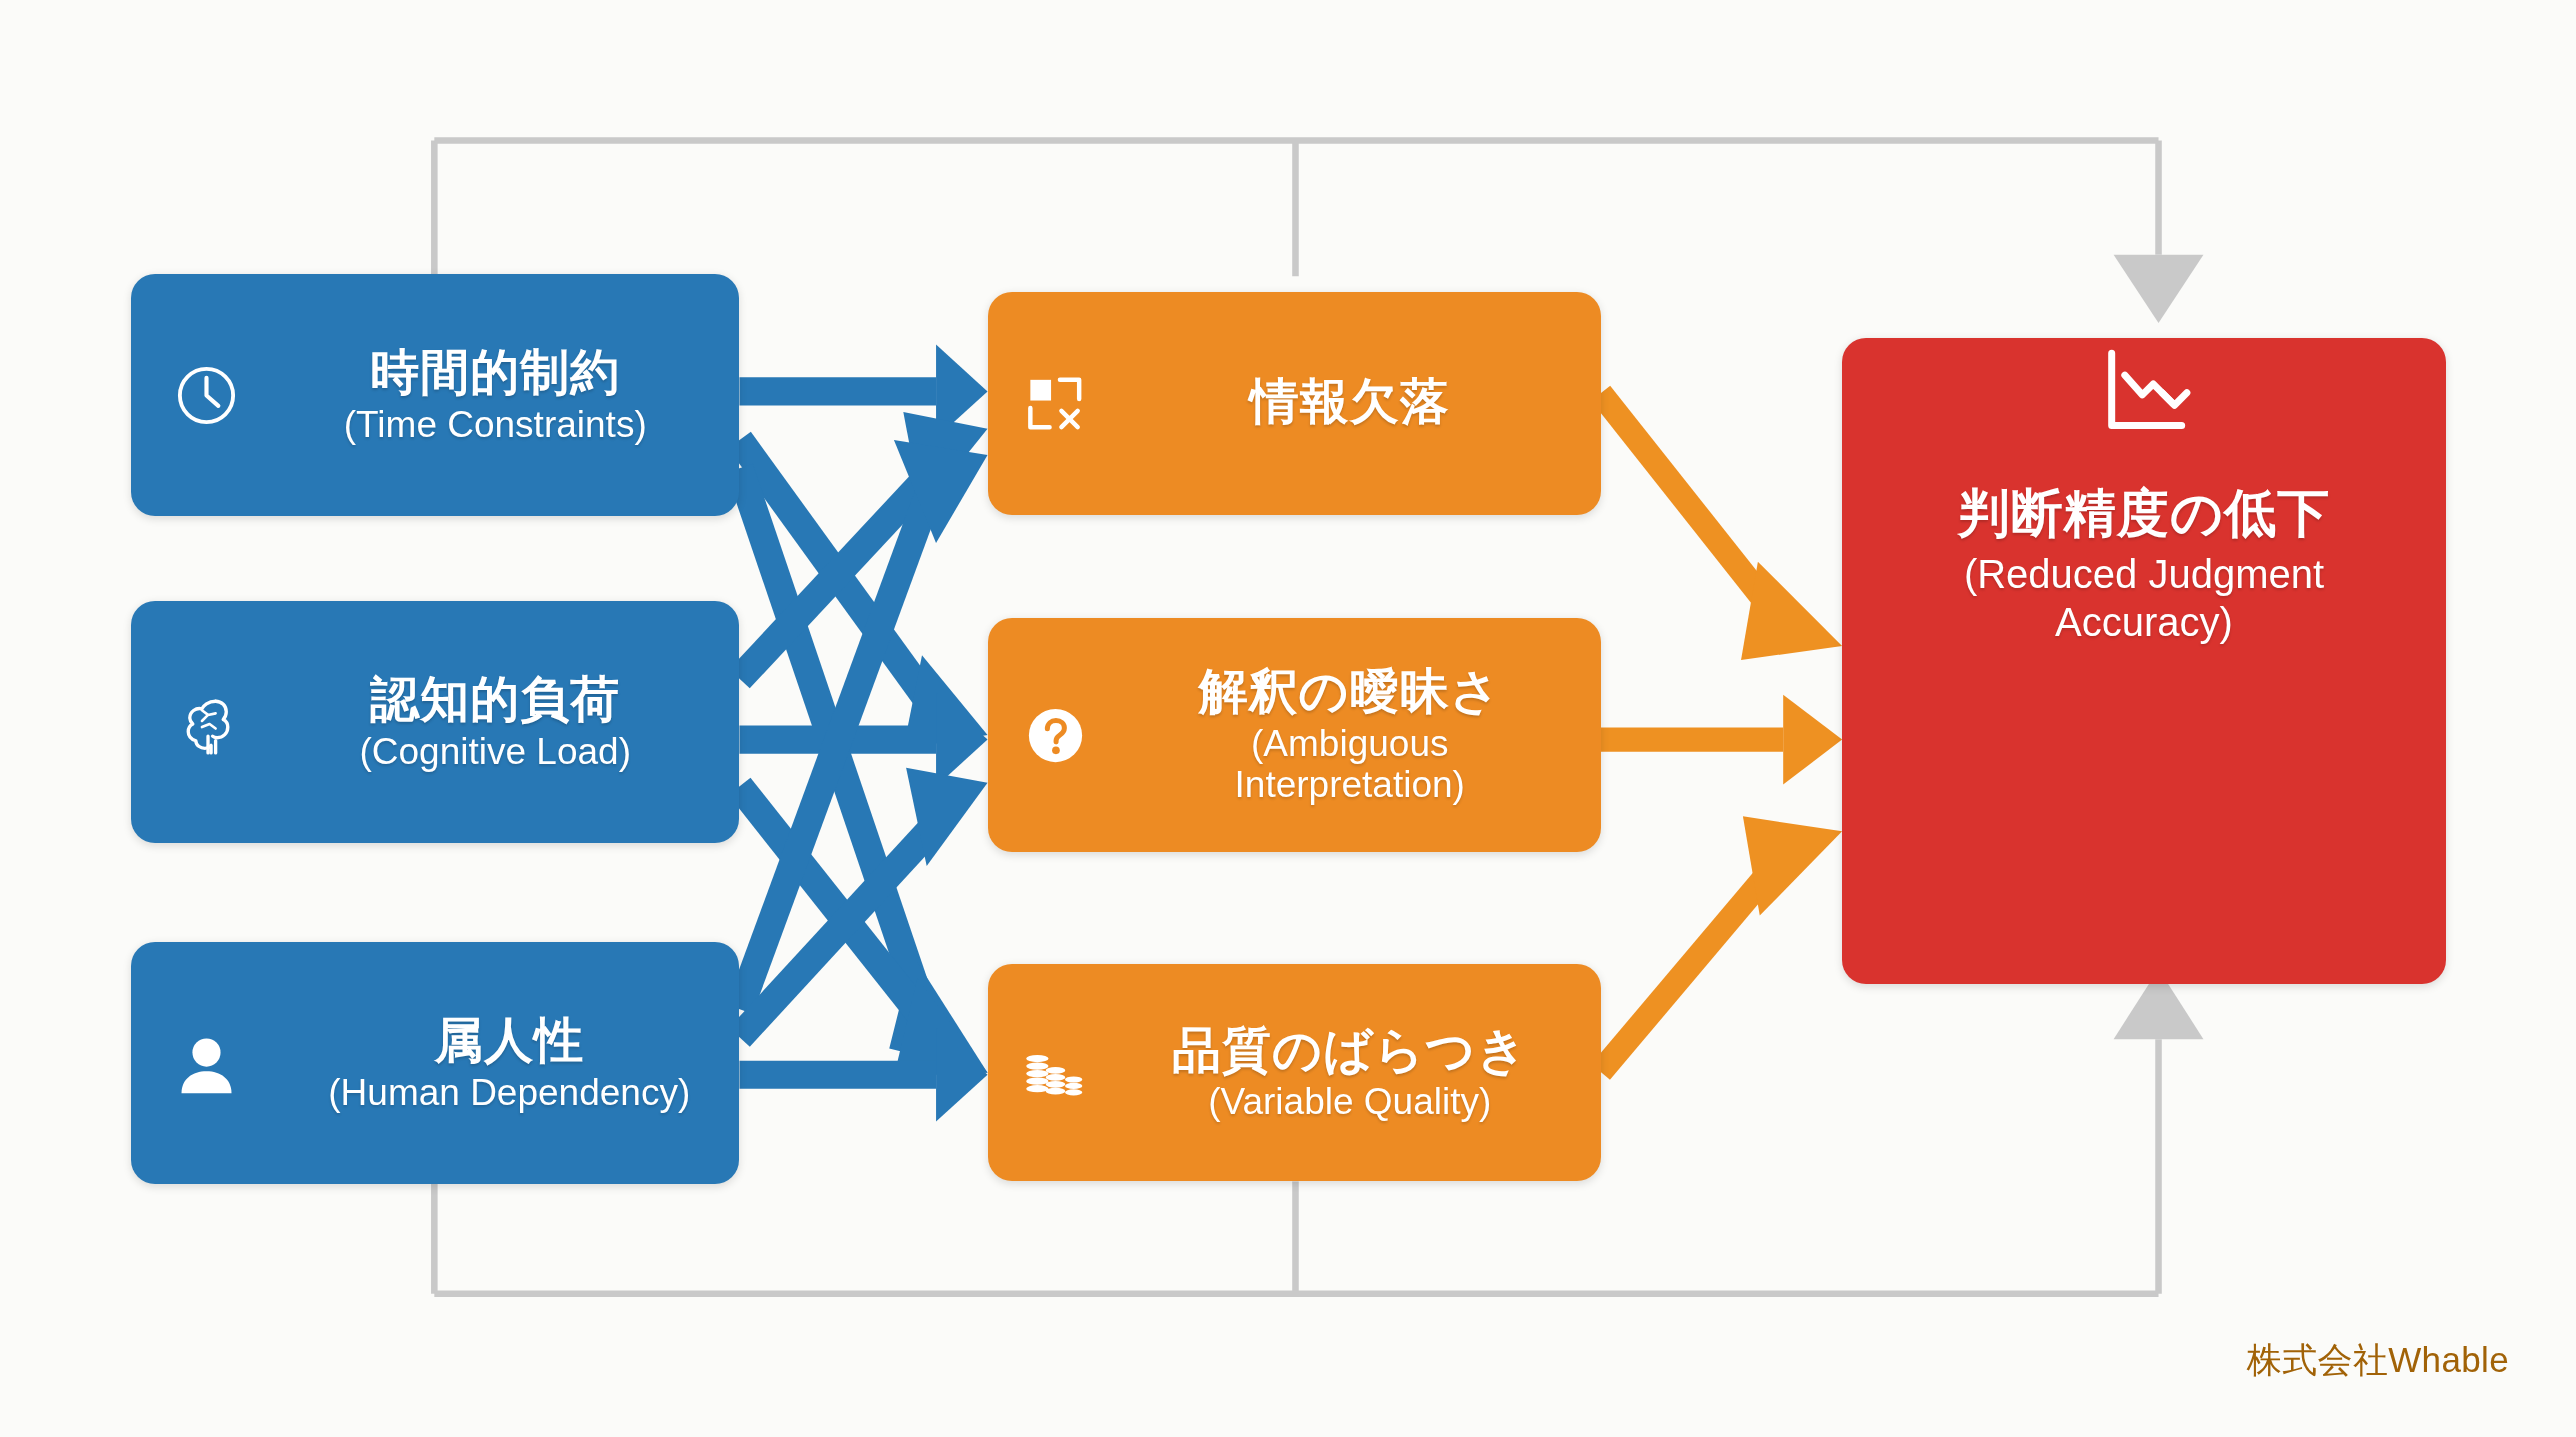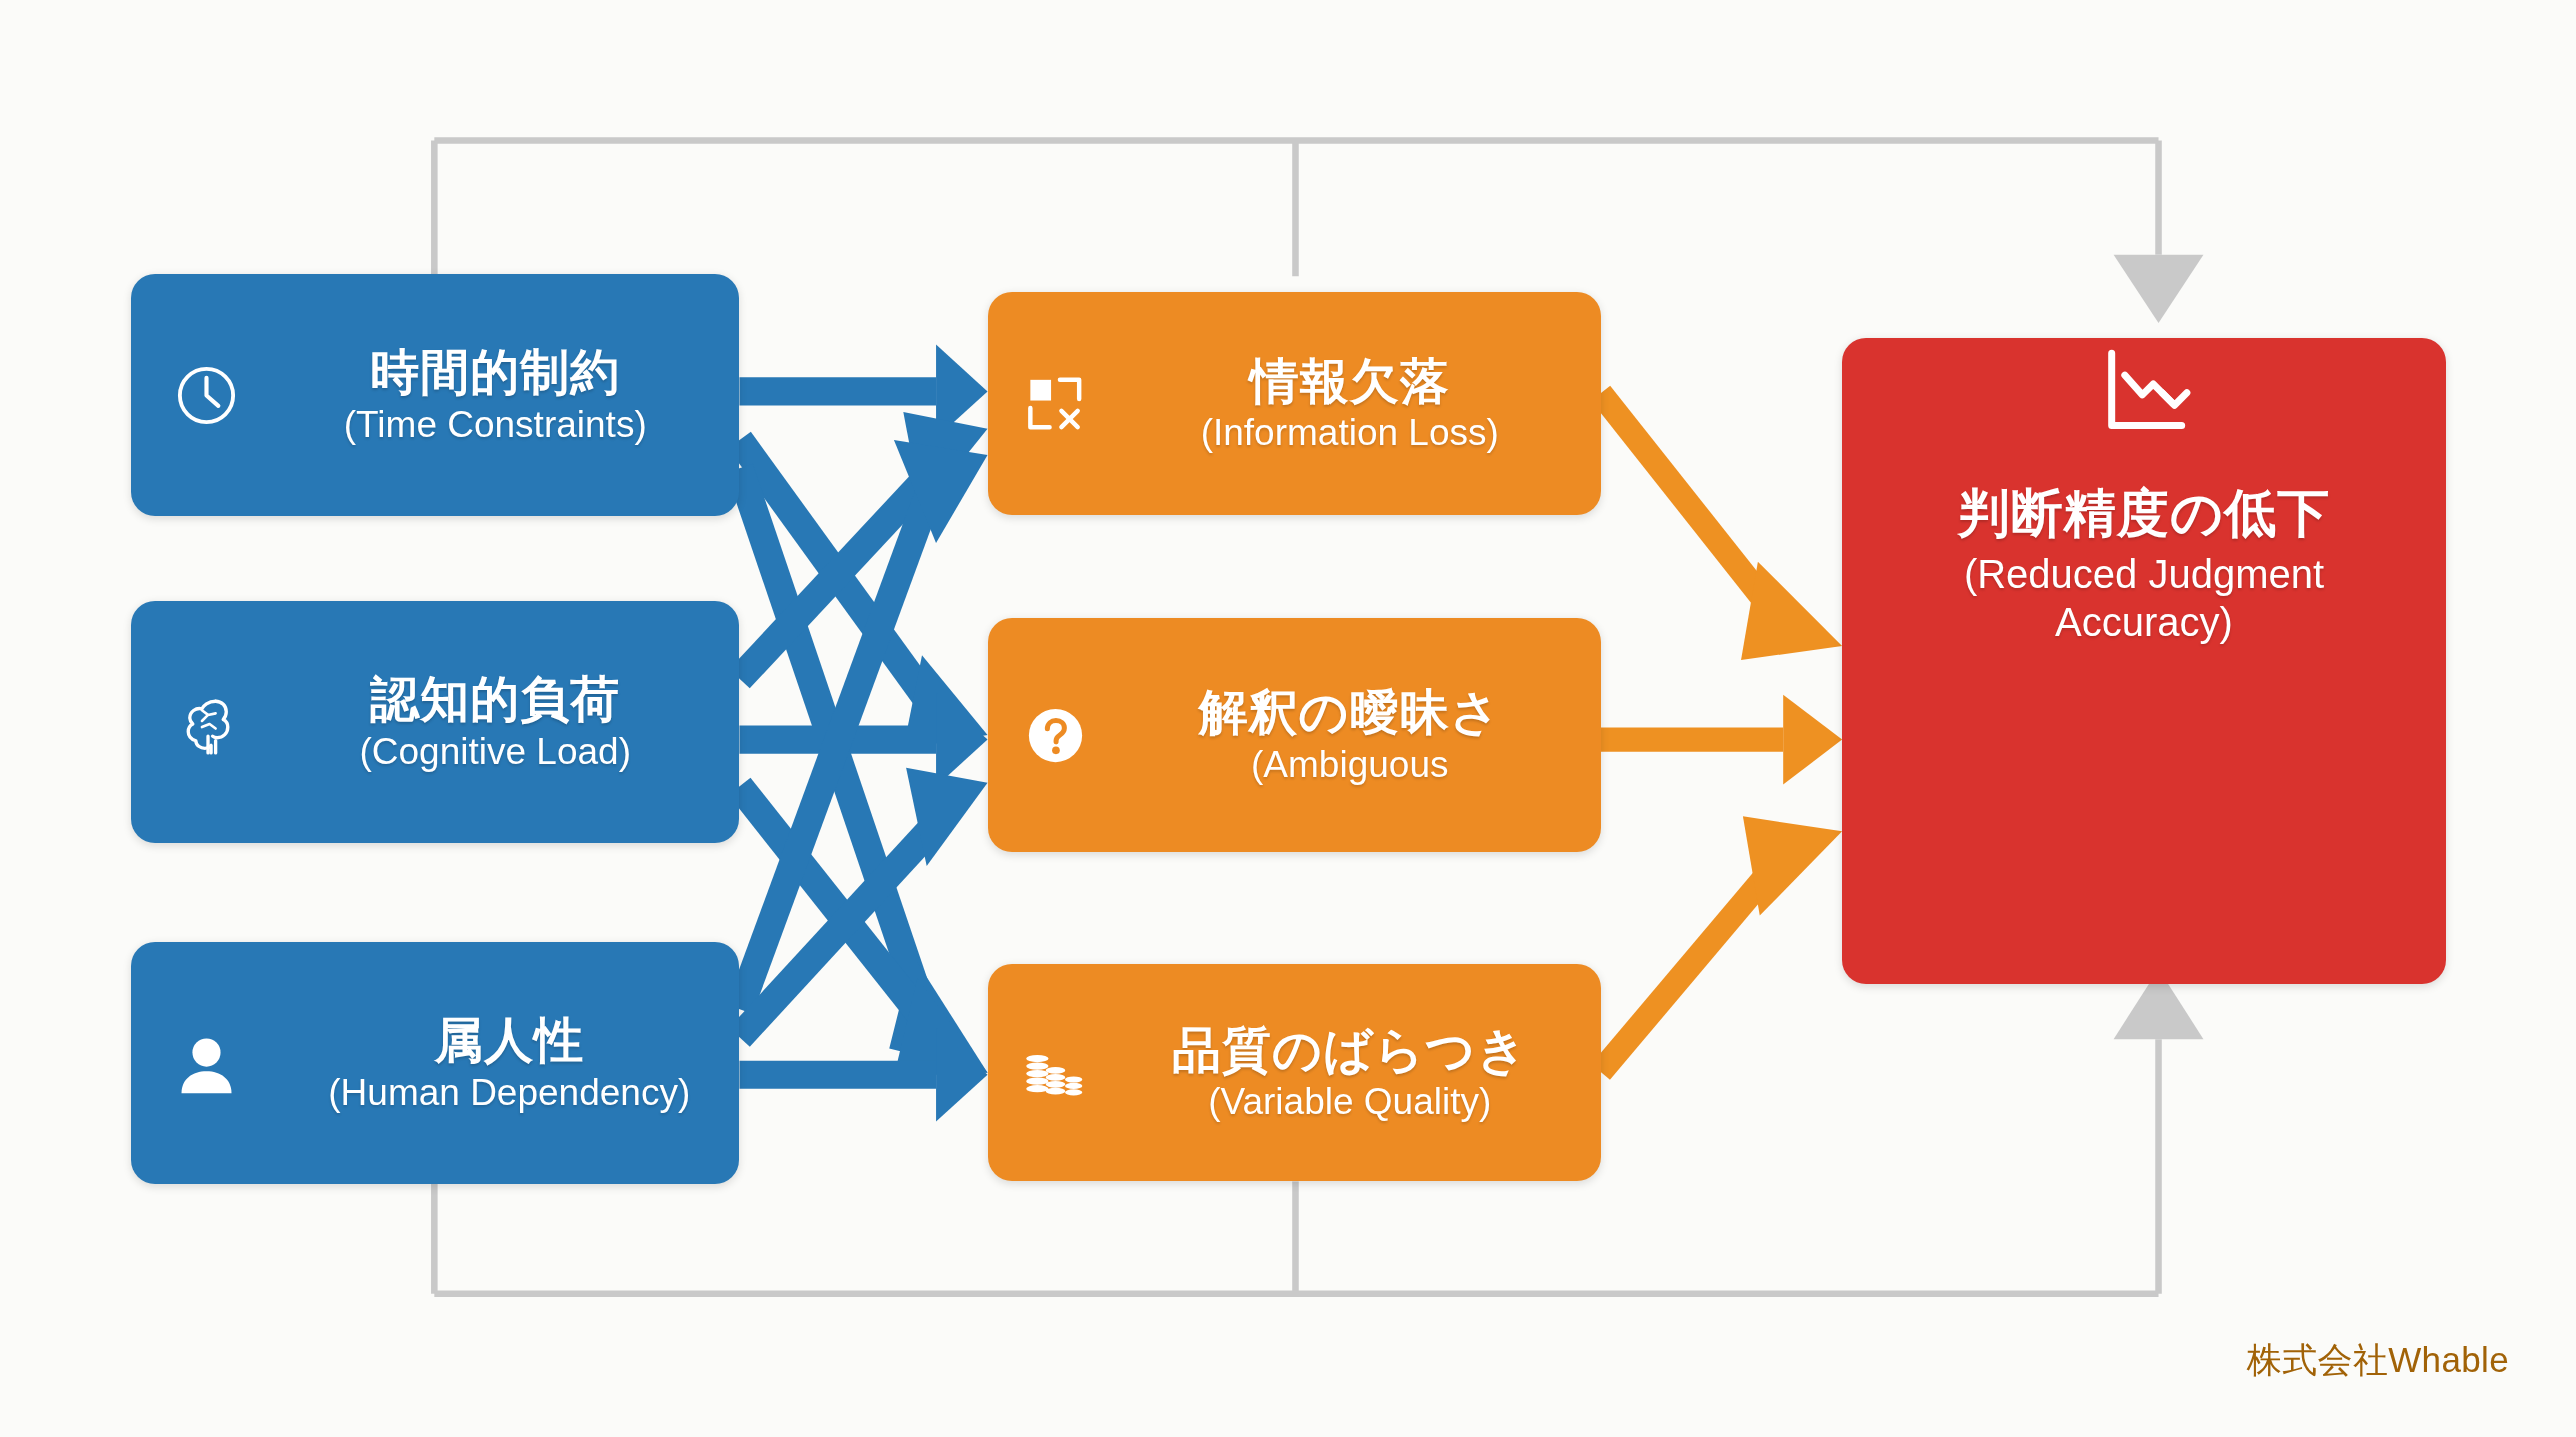--- a/index.html
+++ b/index.html
@@ -257,35 +257,35 @@
     <span class="icon-wrap">
       <svg width="71" height="71" viewBox="0 0 48 48">
         <rect x="7" y="8" width="14" height="14" fill="#ffffff"></rect>
         <path d="M27 8h13v13" fill="none" stroke="#ffffff" stroke-width="3" stroke-linecap="round" stroke-linejoin="round"></path>
         <path d="M7 27v13h13" fill="none" stroke="#ffffff" stroke-width="3" stroke-linecap="round" stroke-linejoin="round"></path>
         <path d="M28 29l11 11M39 29l-11 11" fill="none" stroke="#ffffff" stroke-width="3" stroke-linecap="round"></path>
       </svg>
     </span>
     <span class="labels">
       <span class="jp">情報欠落</span>
-      <span class="en">(Information Loss)</span>
     </span>
   </div>
 
   <div class="node effect" id="effect-1">
     <span class="icon-wrap">
       <svg width="71" height="71" viewBox="0 0 48 48">
         <circle cx="24" cy="24" r="18" fill="#ffffff"></circle>
         <path d="M18.5 19.5c0-3.4 2.6-5.6 5.8-5.6 3.3 0 5.7 2.1 5.7 5 0 2.6-1.5 3.8-3.4 5.1-1.6 1.1-2.2 1.9-2.2 3.6v0.7" fill="none" stroke="#ed8b23" stroke-width="3.4" stroke-linecap="round" stroke-linejoin="round"></path>
         <circle cx="24.3" cy="34" r="2.6" fill="#ed8b23"></circle>
       </svg>
     </span>
     <span class="labels">
       <span class="jp">解釈の曖昧さ</span>
       <span class="en">(Ambiguous</span>
+      <span class="en">Interpretation)</span>
     </span>
   </div>
 
   <div class="node effect" id="effect-2">
     <span class="icon-wrap">
       <svg width="67" height="67" viewBox="0 0 48 48">
         <g fill="#ffffff">
           <ellipse cx="11" cy="14" rx="8" ry="2.6"></ellipse>
             <ellipse cx="11" cy="19.4" rx="8" ry="2.6"></ellipse>
           <ellipse cx="11" cy="24.8" rx="8" ry="2.6"></ellipse>

